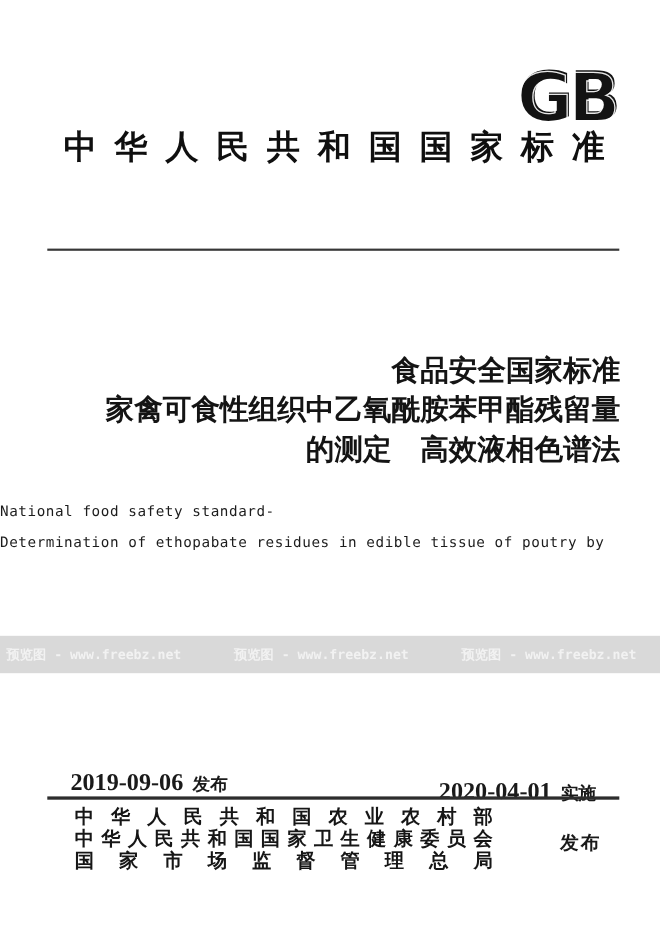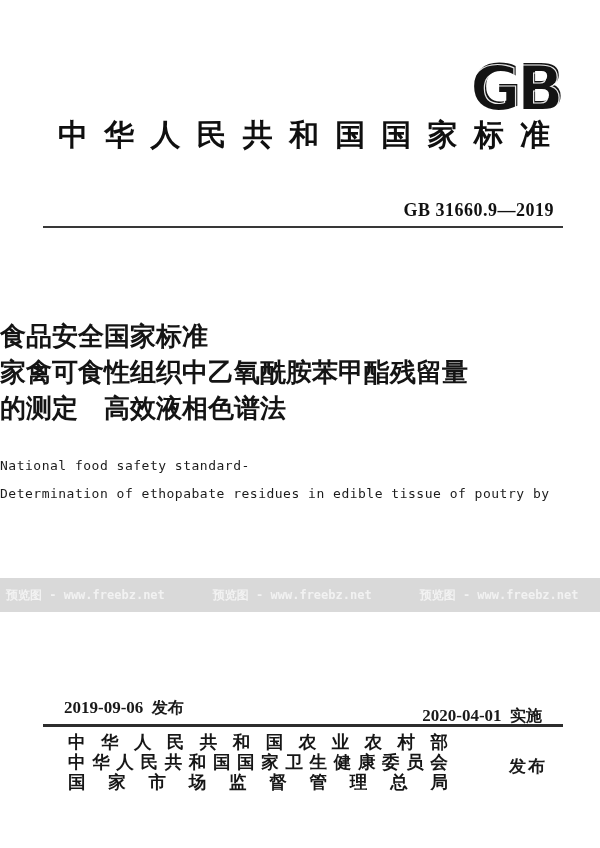--- a/index.html
+++ b/index.html
@@ -24,42 +24,42 @@
     position:absolute; top:188px; right:46px;
     font-family:"Liberation Serif", serif; font-size:18px; font-weight:600;
     letter-spacing:0.5px; color:#111;
   }
   .rule { position:absolute; left:43px; width:520px; background:#383838; }
   .rule-top { top:214px; height:2px; }
   .rule-bottom { top:712px; height:3px; background:#2d2d2d; }
   
   .cn-title {
     position:absolute; top:306px; left:0; width:564px;
-    text-align:left; font-size:26px; font-weight:700; line-height:36px;
+    text-align:right; font-size:26px; font-weight:700; line-height:36px;
     color:#141414;
   }
   
   .en-title {
     position:absolute; top:440px; left:0; width:600px;
     text-align:left; font-family:"DejaVu Sans Mono", monospace;
     font-size:13px; line-height:28px; color:#1c1c1c; letter-spacing:0.5px;
     white-space:nowrap;
   }
   
   .watermark-band {
     position:absolute; top:566px; left:0; width:600px; height:34px;
     display:flex; justify-content:space-between; align-items:center;
     padding:0 6px; font-family:"DejaVu Sans Mono", monospace;
     font-size:12px; font-weight:700; white-space:nowrap;gap:48px;
   }
   
   .date-issue { position:absolute; top:686px; left:64px; white-space:nowrap; }
   .date-impl  { position:absolute; top:694px; right:58px; white-space:nowrap; }
   .date-num {
-    font-family:"Liberation Serif", serif; font-size:17px; font-weight:600;
+    font-family:"Liberation Serif", serif; font-size:22px; font-weight:600;
   }
   .date-lbl { font-size:16px; font-weight:700; margin-left:4px; }
   
   .publishers { position:absolute; top:720px; left:68px; width:380px; }
   .pub-line { font-size:17.5px; font-weight:700; height:20px; line-height:20px; color:#161616; }
   .publish-label {
     position:absolute; top:743px; left:509px;
     font-size:17px; font-weight:700; letter-spacing:2px; white-space:nowrap;
   }
 </style>
@@ -82,21 +82,20 @@
       <span>民</span>
       <span>共</span>
       <span>和</span>
       <span>国</span>
       <span>国</span>
       <span>家</span>
       <span>标</span>
       <span>准</span>
     </div>
 
-  <div class="std-no">GB 31660.9—2019</div>
 
   <div class="rule rule-top"></div>
 
   <div class="cn-title">
     <div>食品安全国家标准</div>
     <div>家禽可食性组织中乙氧酰胺苯甲酯残留量</div>
     <div>的测定　高效液相色谱法</div>
   </div>
 
   <div class="en-title">

